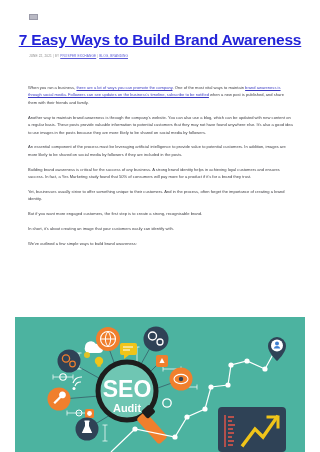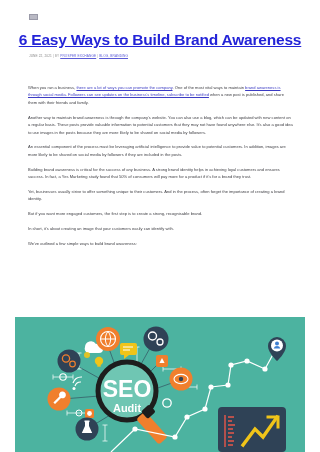--- a/index.html
+++ b/index.html
@@ -64,21 +64,21 @@
   }
   .fig-svg{display:block;width:290px;height:135px;}
 </style>
 </head>
 <body>
 
 <div class="page">
 
   <div class="topmark"></div>
 
-  <div class="title">6 Easy Ways to Build Brand Awareness</div>
+  <div class="title">7 Easy Ways to Build Brand Awareness</div>
 
   <div class="byline">
     <span>JUNE 22, 2021</span>
     <span class="sep">| BY</span>
     <a href="#">PROSPER EXCHANGE</a>
     <span class="sep">|</span>
     <a href="#">BLOG, BRANDING</a>
   </div>
 
   <div class="body">

